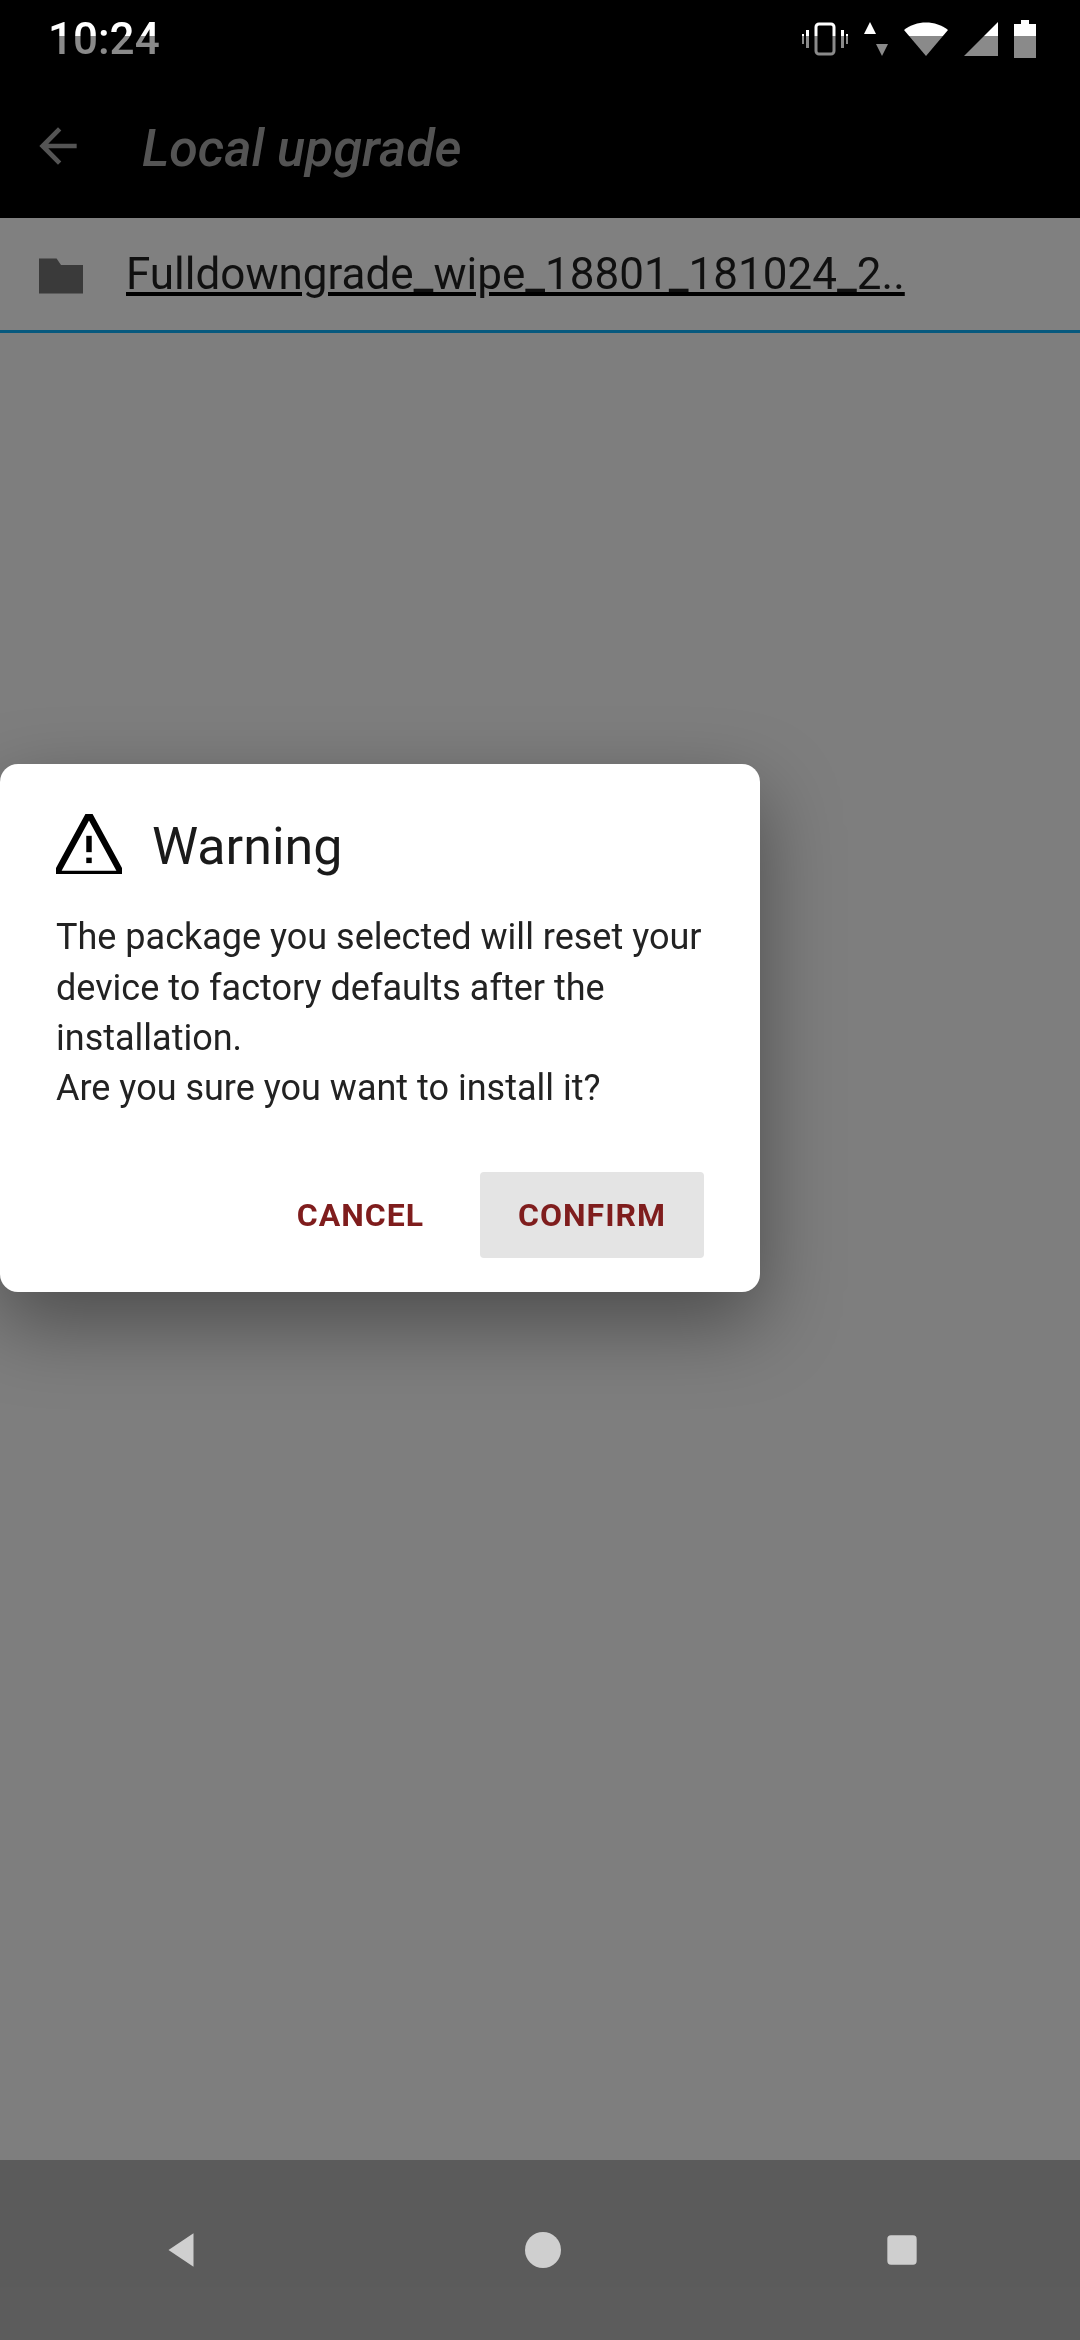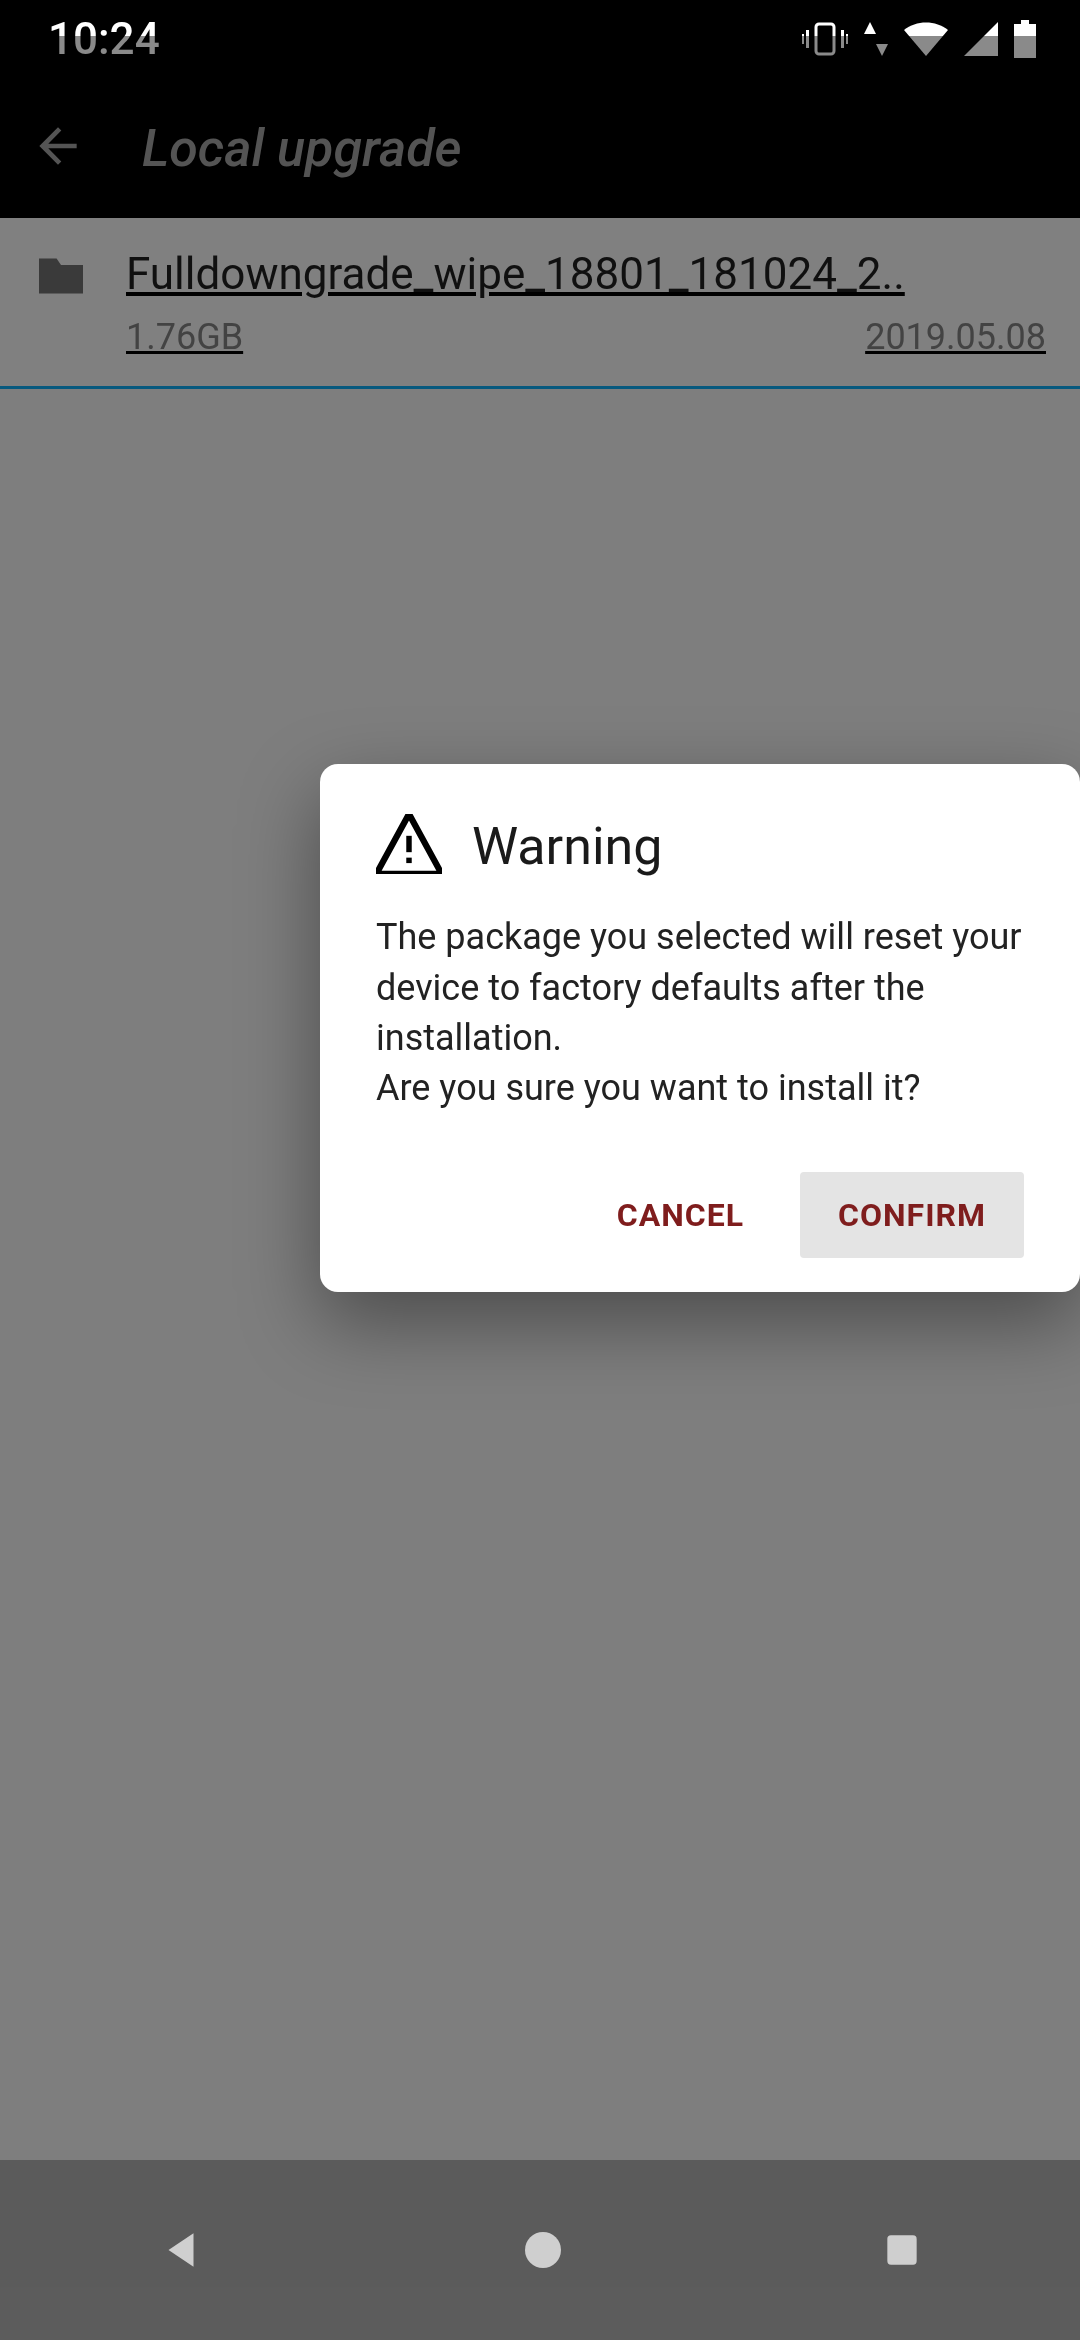--- a/index.html
+++ b/index.html
@@ -55,21 +55,21 @@
       color: #1f1f1f;
       white-space: nowrap; overflow: hidden; text-overflow: ellipsis;
     }
     .file-sub { display: flex; justify-content: space-between; margin-top: 16px; }
     .file-size, .file-date { font-size: 36px; color: #7d7d7d; }
 
     
     .overlay {
       position: absolute; inset: 0;
       background: rgba(0,0,0,0.46);
-      display: flex; align-items: center; justify-content: flex-end; margin-top: 36px;
+      display: flex; align-items: center; justify-content: flex-start; margin-top: 36px;
     }
     .dialog {
       width: 760px;
       background: #fff;
       border-radius: 18px;
       padding: 50px 56px 34px 56px;
       box-shadow: 0 30px 80px rgba(0,0,0,0.4);
       margin-top: -320px;
     }
     .dialog-header { display: flex; align-items: center; gap: 30px; margin-bottom: 34px; }
@@ -153,24 +153,20 @@
 
   <div class="filelist">
     <div class="file-row">
       <span class="file-icon">
         <svg width="54" height="44" viewBox="0 0 24 20">
           <path d="M10 2H2v16h20V5H12l-2-3z" fill="#6b6b6b"></path>
         </svg>
       </span>
       <div class="file-main">
         <div class="file-name">Fulldowngrade_wipe_18801_181024_2..</div>
-        <div class="file-sub">
-          <span class="file-size">1.76GB</span>
-          <span class="file-date">2019.05.08</span>
-        </div>
       </div>
     </div>
   </div>
 
   <div class="overlay">
     <div class="dialog">
       <div class="dialog-header">
         <span>
           <svg width="66" height="60" viewBox="0 0 24 22">
             <path d="M12 0 L24 22 H0 Z" fill="none" stroke="#000" stroke-width="2.3" stroke-linejoin="round"></path>

